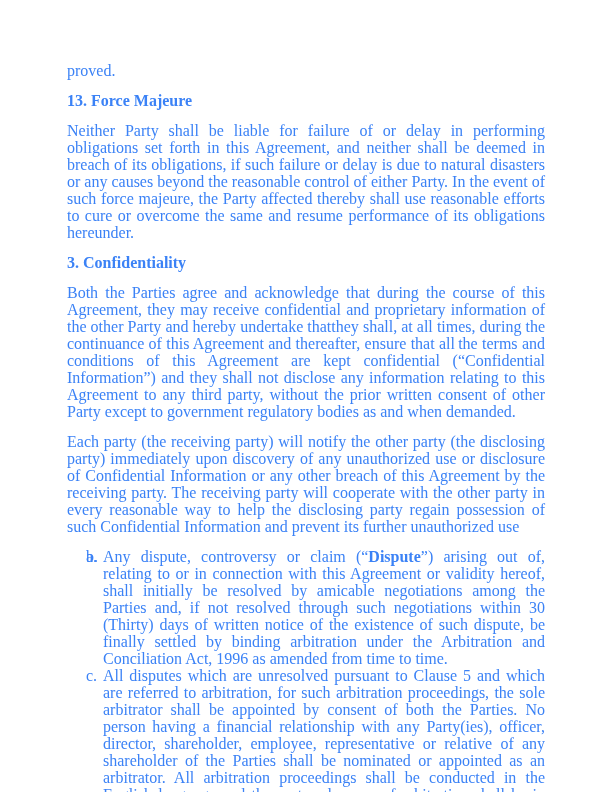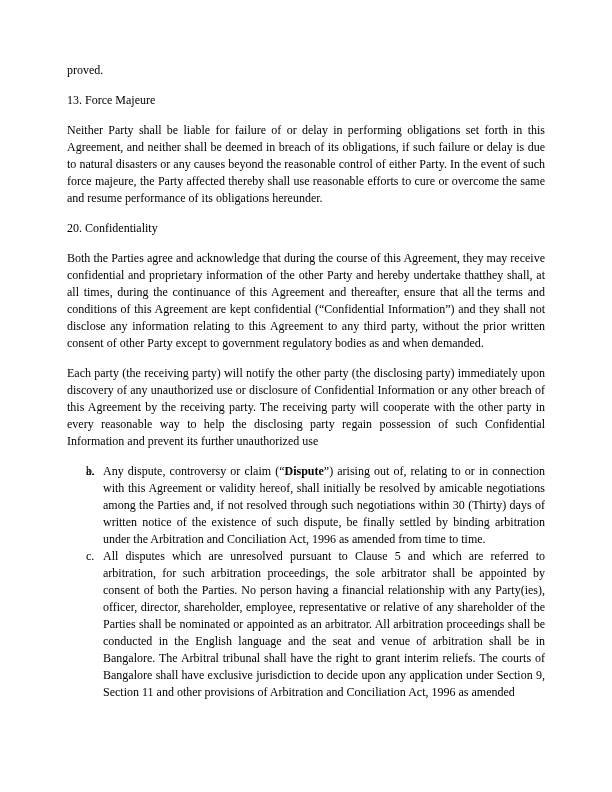--- a/index.html
+++ b/index.html
@@ -6,39 +6,39 @@
     margin: 0;
     padding: 0;
     background: #ffffff;
   }
   .page {
     position: relative;
     width: 612px;
     height: 792px;
     margin: 0 auto;
     background: #ffffff;
-    color: #000000;
+    color: #3b82f6;
     font-family: "Liberation Serif", "DejaVu Serif", serif;
-    font-size: 12px;
+    font-size: 16px;
     line-height: 17px;
     box-sizing: border-box;
     padding: 62px 67px 0 67px;
     overflow: hidden;
   }
   .para {
     margin: 0 0 13px 0;
     text-align: justify;
     text-justify: inter-word;
   }
   .fragment {
     margin: 0 0 13px 0;
     text-align: left;
   }
   .heading {
-    font-weight: normal;
+    font-weight: bold;
     margin: 0 0 13px 0;
     text-align: left;
   }
   .list {
     margin: 0;
   }
   .list-item {
     position: relative;
     padding-left: 36px;
     text-align: justify;
@@ -57,21 +57,21 @@
 <body>
 
 <div class="page">
 
   <p class="fragment">proved.</p>
 
   <p class="heading">13. Force Majeure</p>
 
   <p class="para">Neither Party shall be liable for failure of or delay in performing obligations set forth in this Agreement, and neither shall be deemed in breach of its obligations, if such failure or delay is due to natural disasters or any causes beyond the reasonable control of either Party. In the event of such force majeure, the Party affected thereby shall use reasonable efforts to cure or overcome the same and resume performance of its obligations hereunder.</p>
 
-  <p class="heading">20. Confidentiality</p>
+  <p class="heading">3. Confidentiality</p>
 
   <p class="para">Both the Parties agree and acknowledge that during the course of this Agreement, they may receive confidential and proprietary information of the other Party and hereby undertake thatthey shall, at all times, during the continuance of this Agreement and thereafter, ensure that all the terms and conditions of this Agreement are kept confidential (“Confidential Information”) and they shall not disclose any information relating to this Agreement to any third party, without the prior written consent of other Party except to government regulatory bodies as and when demanded.</p>
 
   <p class="para">Each party (the receiving party) will notify the other party (the disclosing party) immediately upon discovery of any unauthorized use or disclosure of Confidential Information or any other breach of this Agreement by the receiving party. The receiving party will cooperate with the other party in every reasonable way to help the disclosing party regain possession of such Confidential Information and prevent its further unauthorized use</p>
 
 
   <div class="list">
 
     <div class="list-item">
       <span class="list-marker">a.</span>

